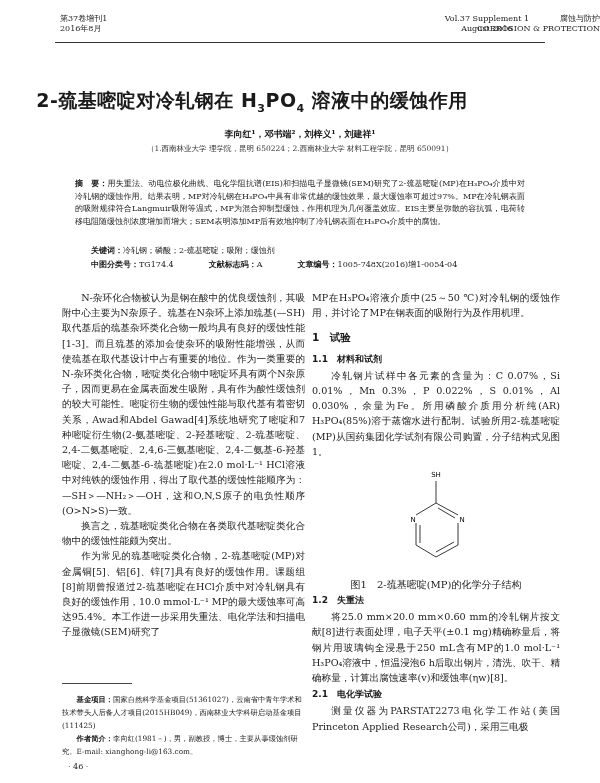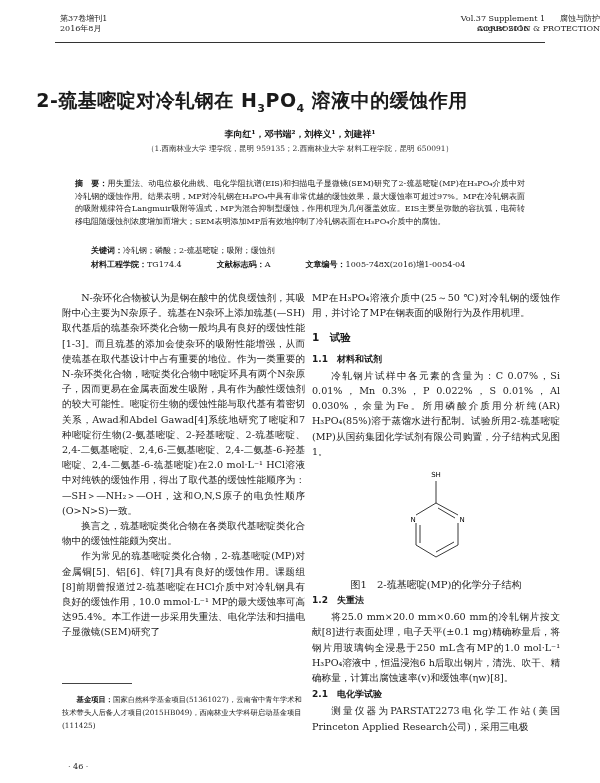--- a/index.html
+++ b/index.html
@@ -2,21 +2,21 @@
 <html><head>
 <meta charset="utf-8">
 <style>
   html, body { margin: 0; padding: 0; background: #fff; }
   body { width: 600px; height: 783px; position: relative; overflow: hidden; color: #1a1a1a;
          font-family: "DejaVu Serif", "Liberation Serif", serif; }
   .abs { position: absolute; }
   .hdr { font-size: 8px; line-height: 10px; color: #222; }
   .hdr-left { left: 60px; top: 14px; }
   .hdr-center { left: 0; width: 600px; top: 14px; text-align: right; }
-  .hdr-right { right: 55px; top: 14px; text-align: center; }
+  .hdr-right { right: 71px; top: 14px; text-align: center; }
   .hdr-rule { left: 55px; top: 42px; width: 490px; height: 1px; background: #333; }
   .title { left: 0; width: 504px; top: 88px; text-align: center; font-size: 19px; font-weight: bold;
            font-family: "DejaVu Sans", "Liberation Sans", sans-serif; letter-spacing: 0.5px; }
   .title sub { font-size: 11px; }
   .authors { left: 0; width: 600px; top: 128px; text-align: center; font-size: 9px; font-weight: bold; }
   .affil { left: 0; width: 600px; top: 144px; text-align: center; font-size: 7.5px; color: #333; }
   .abstract { left: 75px; top: 178px; width: 450px; font-size: 8px; line-height: 12.6px; text-align: justify; }
   .abstract b { font-family: "DejaVu Sans", "Liberation Sans", sans-serif; }
   .meta-row { left: 75px; font-size: 8px; line-height: 12px; margin-left: 16px; }
   .meta-row b { font-family: "DejaVu Sans", "Liberation Sans", sans-serif; }
@@ -47,45 +47,46 @@
   <div>CORROSION &amp; PROTECTION</div>
 </div>
 <div class="abs hdr hdr-right">
   <div>Vol.37  Supplement 1</div>
   <div>August 2016</div>
 </div>
 <div class="abs hdr-rule"></div>
 
 <div class="abs title"><span>2-巯基嘧啶对冷轧钢在 H</span><sub>3</sub><span>PO</span><sub>4</sub><span> 溶液中的缓蚀作用</span></div>
 <div class="abs authors">李向红¹，邓书端²，刘梓义¹，刘建祥¹</div>
-<div class="abs affil">（1.西南林业大学 理学院，昆明 959135；2.西南林业大学 材料工程学院，昆明 650091）</div>
+<div class="abs affil">（1.西南林业大学 理学院，昆明 650224；2.西南林业大学 材料工程学院，昆明 650091）</div>
 
 <div class="abs abstract">
   <b>摘　要：</b><span>用失重法、动电位极化曲线、电化学阻抗谱(EIS)和扫描电子显微镜(SEM)研究了2-巯基嘧啶(MP)在H₃PO₄介质中对冷轧钢的缓蚀作用。结果表明，MP对冷轧钢在H₃PO₄中具有非常优越的缓蚀效果，最大缓蚀率可超过97%。MP在冷轧钢表面的吸附规律符合Langmuir吸附等温式，MP为混合抑制型缓蚀，作用机理为几何覆盖效应。EIS主要呈弥散的容抗弧，电荷转移电阻随缓蚀剂浓度增加而增大；SEM表明添加MP后有效地抑制了冷轧钢表面在H₃PO₄介质中的腐蚀。</span>
 </div>
 <div class="abs meta-row" style="top:245px;">
   <b>关键词：</b><span>冷轧钢；磷酸；2-巯基嘧啶；吸附；缓蚀剂</span>
 </div>
 <div class="abs meta-row" style="top:259px; width:450px;">
-  <b>材料工程学院：</b><span>TG174.4</span>
+  <b>中图分类号：</b><span>TG174.4</span>
   <span style="display:inline-block;width:30px;"></span>
   <b>文献标志码：</b><span>A</span>
   <span style="display:inline-block;width:30px;"></span>
   <b>文章编号：</b><span>1005-748X(2016)增1-0054-04</span>
 </div>
 
 <div class="abs col col-left">
   <p>N-杂环化合物被认为是钢在酸中的优良缓蚀剂，其吸附中心主要为N杂原子。巯基在N杂环上添加巯基(—SH)取代基后的巯基杂环类化合物一般均具有良好的缓蚀性能[1-3]。而且巯基的添加会使杂环的吸附性能增强，从而使巯基在取代基设计中占有重要的地位。作为一类重要的N-杂环类化合物，嘧啶类化合物中嘧啶环具有两个N杂原子，因而更易在金属表面发生吸附，具有作为酸性缓蚀剂的较大可能性。嘧啶衍生物的缓蚀性能与取代基有着密切关系，Awad和Abdel Gawad[4]系统地研究了嘧啶和7种嘧啶衍生物(2-氨基嘧啶、2-羟基嘧啶、2-巯基嘧啶、2,4-二氨基嘧啶、2,4,6-三氨基嘧啶、2,4-二氨基-6-羟基嘧啶、2,4-二氨基-6-巯基嘧啶)在2.0 mol·L⁻¹ HCl溶液中对纯铁的缓蚀作用，得出了取代基的缓蚀性能顺序为：—SH＞—NH₂＞—OH，这和O,N,S原子的电负性顺序(O&gt;N&gt;S)一致。</p>
   <p>换言之，巯基嘧啶类化合物在各类取代基嘧啶类化合物中的缓蚀性能颇为突出。</p>
   <p>作为常见的巯基嘧啶类化合物，2-巯基嘧啶(MP)对金属铜[5]、铝[6]、锌[7]具有良好的缓蚀作用。课题组[8]前期曾报道过2-巯基嘧啶在HCl介质中对冷轧钢具有良好的缓蚀作用，10.0 mmol·L⁻¹ MP的最大缓蚀率可高达95.4%。本工作进一步采用失重法、电化学法和扫描电子显微镜(SEM)研究了</p>
 </div>
 
 <div class="abs fn-rule"></div>
 <div class="abs footnote">
   <p><b>基金项目：</b><span>国家自然科学基金项目(51361027)，云南省中青年学术和技术带头人后备人才项目(2015HB049)，西南林业大学科研启动基金项目(111425)</span></p>
+  <p><b>作者简介：</b><span>李向红(1981－)，男，副教授，博士，主要从事缓蚀剂研究。E-mail: xianghong-li@163.com。</span></p>
 </div>
 <div class="abs pageno">· 46 ·</div>
 
 <div class="abs col col-right">
   <p class="noind">MP在H₃PO₄溶液介质中(25～50 ℃)对冷轧钢的缓蚀作用，并讨论了MP在钢表面的吸附行为及作用机理。</p>
   <div class="sec">1　试验</div>
   <div class="subsec">1.1　材料和试剂</div>
   <p>冷轧钢片试样中各元素的含量为：C 0.07%，Si 0.01%，Mn 0.3%，P 0.022%，S 0.01%，Al 0.030%，余量为Fe。所用磷酸介质用分析纯(AR) H₃PO₄(85%)溶于蒸馏水进行配制。试验所用2-巯基嘧啶(MP)从国药集团化学试剂有限公司购置，分子结构式见图1。</p>
 
   <div class="figure">

